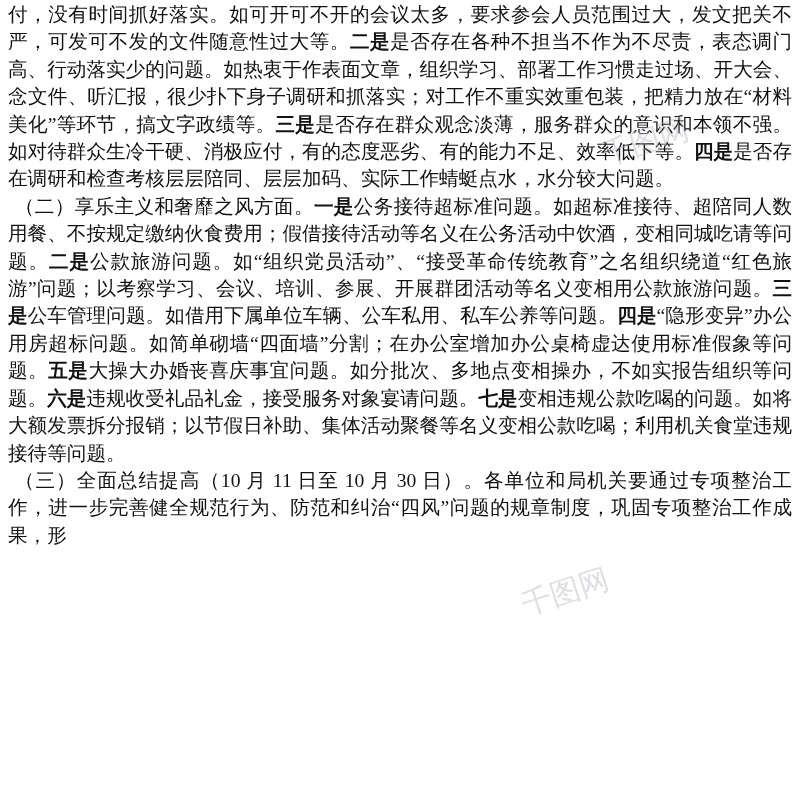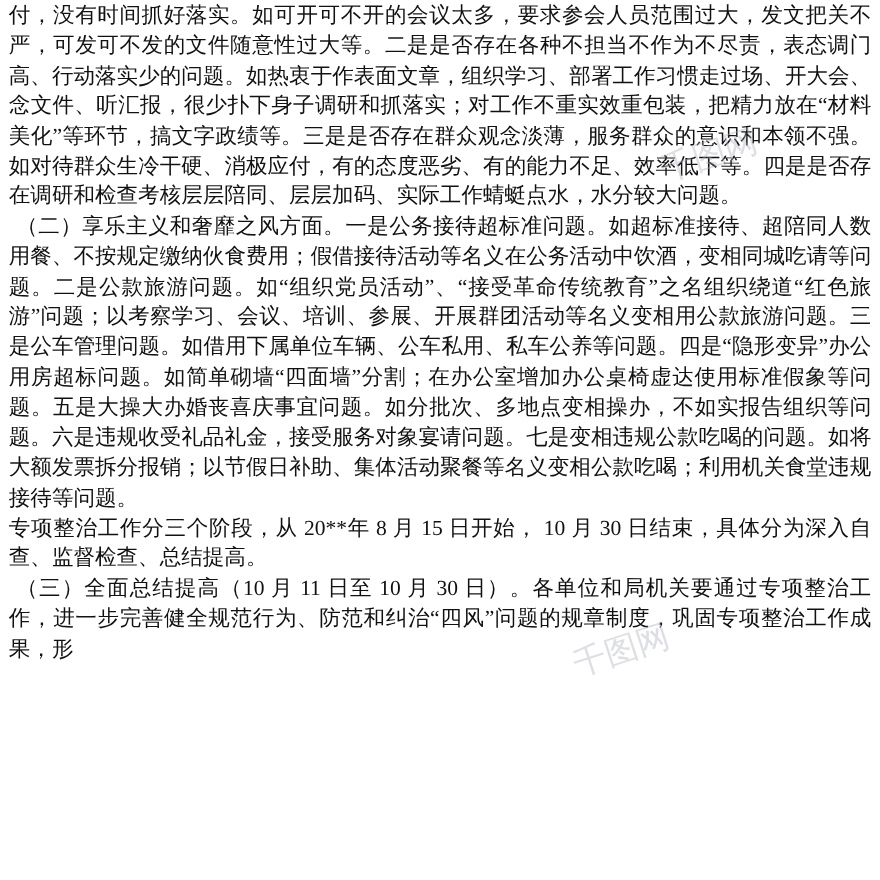--- a/index.html
+++ b/index.html
@@ -27,21 +27,21 @@
     margin: 0;
     padding: 0;
   }
   .para.indent {
     text-indent: 0.35em;
   }
   .para.heading {
     font-weight: 700;
   }
   .bold {
-    font-weight: 400;
+    font-weight: 700;
   }
   .watermark {
     position: absolute;
     font-family: "Liberation Sans", sans-serif;
     font-size: 30px;
     color: rgba(170, 176, 188, 0.40);
     transform: rotate(-18deg);
     white-space: nowrap;
     pointer-events: none;
     user-select: none;
@@ -52,16 +52,15 @@
 </style>
 </head>
 <body>
 
 <div class="page">
   <div class="watermark wm-1">千图网</div>
   <div class="watermark wm-2">千图网</div>
   <div>
       <p class="para"><span class="">付，没有时间抓好落实。如可开可不开的会议太多，要求参会人员范围过大，发文把关不严，可发可不发的文件随意性过大等。</span><span class="bold">二是</span><span class="">是否存在各种不担当不作为不尽责，表态调门高、行动落实少的问题。如热衷于作表面文章，组织学习、部署工作习惯走过场、开大会、念文件、听汇报，很少扑下身子调研和抓落实；对工作不重实效重包装，把精力放在“材料美化”等环节，搞文字政绩等。</span><span class="bold">三是</span><span class="">是否存在群众观念淡薄，服务群众的意识和本领不强。如对待群众生冷干硬、消极应付，有的态度恶劣、有的能力不足、效率低下等。</span><span class="bold">四是</span><span class="">是否存在调研和检查考核层层陪同、层层加码、实际工作蜻蜓点水，水分较大问题。</span></p>
       <p class="para indent"><span class="">（二）享乐主义和奢靡之风方面。</span><span class="bold">一是</span><span class="">公务接待超标准问题。如超标准接待、超陪同人数用餐、不按规定缴纳伙食费用；假借接待活动等名义在公务活动中饮酒，变相同城吃请等问题。</span><span class="bold">二是</span><span class="">公款旅游问题。如“组织党员活动”、“接受革命传统教育”之名组织绕道“红色旅游”问题；以考察学习、会议、培训、参展、开展群团活动等名义变相用公款旅游问题。</span><span class="bold">三是</span><span class="">公车管理问题。如借用下属单位车辆、公车私用、私车公养等问题。</span><span class="bold">四是</span><span class="">“隐形变异”办公用房超标问题。如简单砌墙“四面墙”分割；在办公室增加办公桌椅虚达使用标准假象等问题。</span><span class="bold">五是</span><span class="">大操大办婚丧喜庆事宜问题。如分批次、多地点变相操办，不如实报告组织等问题。</span><span class="bold">六是</span><span class="">违规收受礼品礼金，接受服务对象宴请问题。</span><span class="bold">七是</span><span class="">变相违规公款吃喝的问题。如将大额发票拆分报销；以节假日补助、集体活动聚餐等名义变相公款吃喝；利用机关食堂违规接待等问题。</span></p>
-      <p class="para"><span class="">专项整治工作分三个阶段，从 20**年 8 月 15 日开始， 10 月 30 日结束，具体分为深入自查、监督检查、总结提高。</span></p>
       <p class="para indent"><span class="">（三）全面总结提高（10 月 11 日至 10 月 30 日）。各单位和局机关要通过专项整治工作，进一步完善健全规范行为、防范和纠治“四风”问题的规章制度，巩固专项整治工作成果，形</span></p>
     </div>
 </div>
 
 </body></html>

